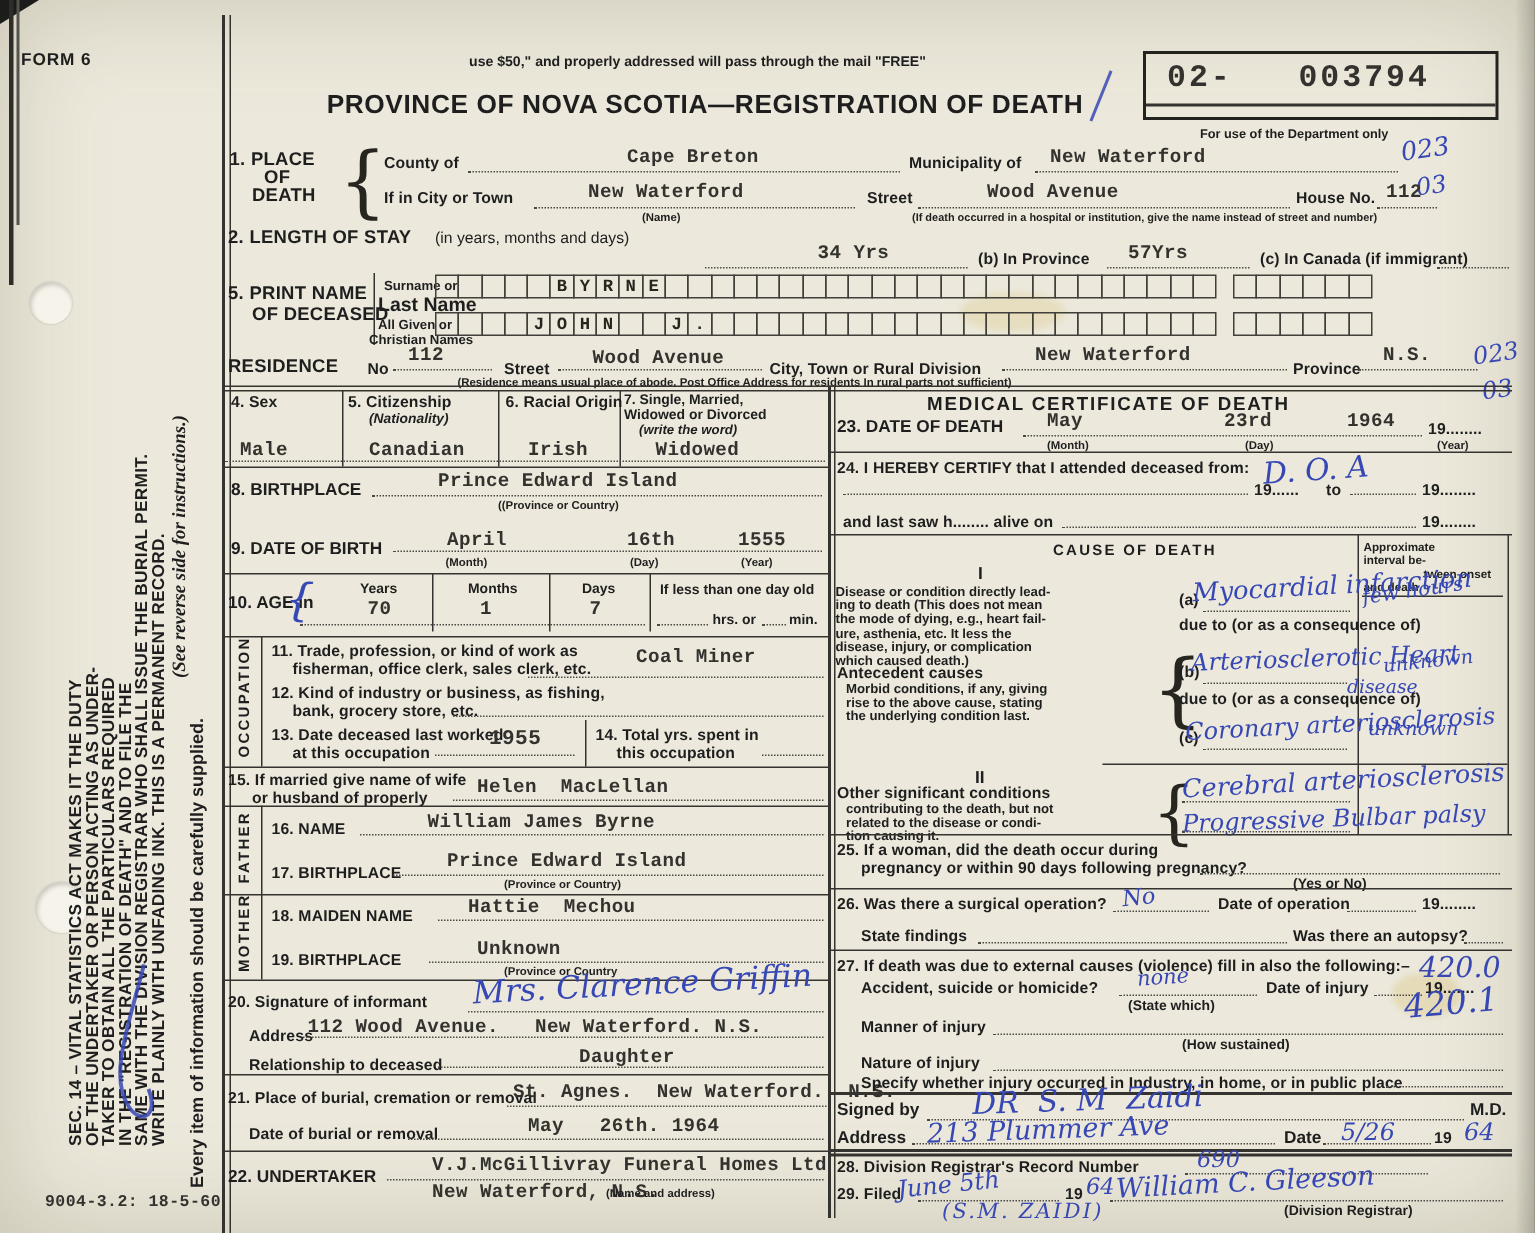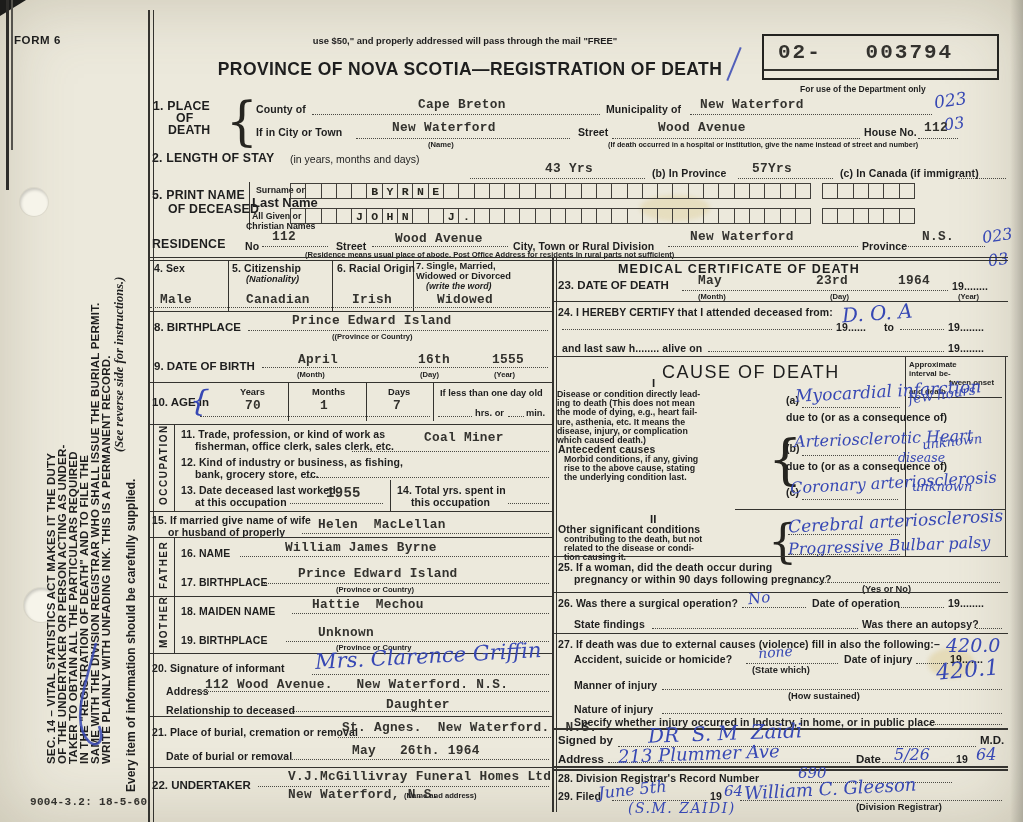--- a/index.html
+++ b/index.html
@@ -89,21 +89,21 @@
   <div class="p ty" style="left:658px;top:120px">Wood Avenue</div>
   <div class="p dot" style="left:612px;top:137px;width:248px"></div>
   <div class="p lb" style="left:864px;top:126px">House No.</div>
   <div class="p ty" style="left:924px;top:120px">112</div>
   <div class="p dot" style="left:918px;top:137px;width:40px"></div>
   <div class="p sm" style="left:608px;top:140px;font-size:7.3px">(If death occurred in a hospital or institution, give the name instead of street and number)</div>
 
   <div class="p lb12" style="left:152px;top:151px">2. LENGTH OF STAY</div>
   <div class="p lb95" style="left:290px;top:153px;font-weight:normal;font-size:10.5px">(in years, months and days)</div>
   <div class="p dot" style="left:470px;top:177px;width:175px"></div>
-  <div class="p ty" style="left:545px;top:161px">43 Yrs</div>
+  <div class="p ty" style="left:545px;top:161px">34 Yrs</div>
   <div class="p lb" style="left:652px;top:167px">(b) In Province</div>
   <div class="p dot" style="left:738px;top:177px;width:95px"></div>
   <div class="p ty" style="left:752px;top:161px">57Yrs</div>
   <div class="p lb" style="left:840px;top:167px">(c) In Canada (if immigrant)</div>
   <div class="p dot" style="left:958px;top:177px;width:48px"></div>
 
   <div class="p lb12" style="left:152px;top:188px">5. PRINT NAME</div>
   <div class="p lb12" style="left:168px;top:202px">OF DECEASED</div>
   <div class="p ln" style="left:249px;top:182px;width:1px;height:48px"></div>
   <div class="p sm" style="left:256px;top:185px;font-size:8.8px">Surname or</div>
@@ -284,27 +284,27 @@
   <div class="p lb" style="left:948px;top:342px">19........</div>
   <div class="p ln" style="left:552px;top:356px;width:456px;height:1.3px"></div>
 
   <div class="p ln" style="left:905px;top:356px;width:1.3px;height:200px"></div>
   <div class="p ln" style="left:1005px;top:356px;width:1.3px;height:200px"></div>
   <div class="p sm" style="left:909px;top:360px;font-size:7.8px">Approximate</div>
   <div class="p sm" style="left:909px;top:369px;font-size:7.8px">interval be-</div>
   <div class="p sm" style="left:949px;top:378px;font-size:7.8px">tween onset</div>
   <div class="p sm" style="left:909px;top:387px;font-size:7.8px">and death</div>
   <div class="p ln" style="left:908px;top:397px;width:94px;height:1px"></div>
-  <div class="p" style="left:662px;top:362px;font-weight:normal;font-size:18px;letter-spacing:1.5px">CAUSE OF DEATH</div>
+  <div class="p" style="left:702px;top:362px;font-weight:bold;font-size:10px;letter-spacing:1.5px">CAUSE OF DEATH</div>
   <div class="p lb115" style="left:652px;top:377px">I</div>
   <div class="p" style="left:557px;top:390px;font-weight:bold;font-size:8.8px;line-height:9.2px">
     <div>Disease or condition directly lead-</div>
     <div>ing to death (This does not mean</div>
     <div>the mode of dying, e.g., heart fail-</div>
-    <div>ure, asthenia, etc. It means the</div>
+    <div>ure, asthenia, etc. It less the</div>
     <div>disease, injury, or complication</div>
     <div>which caused death.)</div>
   </div>
   <div class="p lb" style="left:786px;top:394px">(a)</div>
   <div class="p dot" style="left:802px;top:406px;width:98px"></div>
   <div class="p ink" style="left:795px;top:381px;font-size:17px;transform:rotate(-3deg)">Myocardial infarction</div>
   <div class="p ink" style="left:908px;top:386px;font-size:13.5px;transform:rotate(-8deg)">few hours</div>
   <div class="p lb" style="left:786px;top:411px">due to (or as a consequence of)</div>
   <div class="p brace" style="left:768px;top:428px;font-size:54px">{</div>
   <div class="p lb" style="left:558px;top:443px">Antecedent causes</div>

